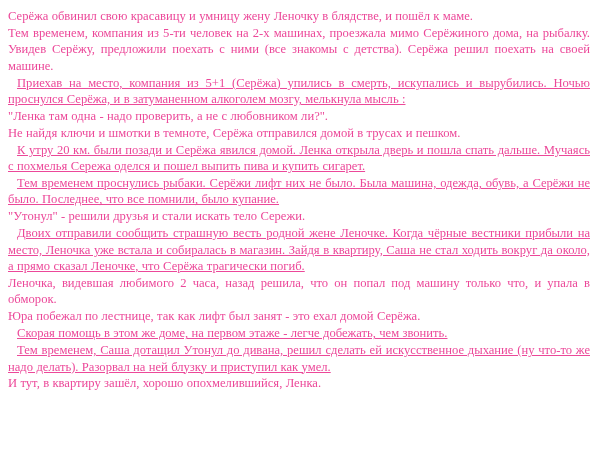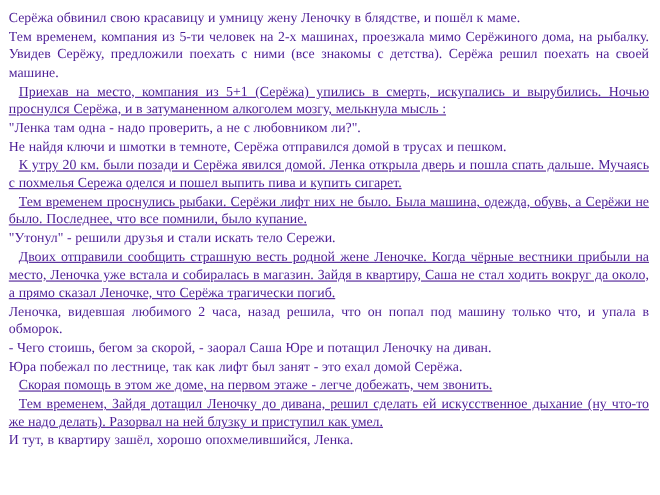--- a/index.html
+++ b/index.html
@@ -19,39 +19,38 @@
     box-sizing: border-box;
     width: 600px;
   }
   .para {
     font-size: 12.6px;
     line-height: 16.4px;
     text-align: justify;
     text-justify: inter-word;
     margin: 0 0 0.5px 0;
     word-spacing: 0.2px;
-    color: #4c1d95;
+    color: #ec4899;
   }
   .indent {
     text-indent: 9px;
     text-decoration: underline;
   }
 </style>
 </head>
 <body>
 
 <div id="story">
     <p class="para">Серёжа обвинил свою красавицу и умницу жену Леночку в блядстве, и пошёл к маме.</p>
     <p class="para">Тем временем, компания из 5-ти человек на 2-х машинах, проезжала мимо Серёжиного дома, на рыбалку. Увидев Серёжу, предложили поехать с ними (все знакомы с детства). Серёжа решил поехать на своей машине.</p>
     <p class="para indent">Приехав на место, компания из 5+1 (Серёжа) упились в смерть, искупались и вырубились. Ночью проснулся Серёжа, и в затуманенном алкоголем мозгу, мелькнула мысль :</p>
     <p class="para">"Ленка там одна - надо проверить, а не с любовником ли?".</p>
     <p class="para">Не найдя ключи и шмотки в темноте, Серёжа отправился домой в трусах и пешком.</p>
     <p class="para indent">К утру 20 км. были позади и Серёжа явился домой. Ленка открыла дверь и пошла спать дальше. Мучаясь с похмелья Сережа оделся и пошел выпить пива и купить сигарет.</p>
     <p class="para indent">Тем временем проснулись рыбаки. Серёжи лифт них не было. Была машина, одежда, обувь, а Серёжи не было. Последнее, что все помнили, было купание.</p>
     <p class="para">"Утонул" - решили друзья и стали искать тело Сережи.</p>
     <p class="para indent">Двоих отправили сообщить страшную весть родной жене Леночке. Когда чёрные вестники прибыли на место, Леночка уже встала и собиралась в магазин. Зайдя в квартиру, Саша не стал ходить вокруг да около, а прямо сказал Леночке, что Серёжа трагически погиб.</p>
     <p class="para">Леночка, видевшая любимого 2 часа, назад решила, что он попал под машину только что, и упала в обморок.</p>
-    <p class="para">- Чего стоишь, бегом за скорой, - заорал Саша Юре и потащил Леночку на диван.</p>
     <p class="para">Юра побежал по лестнице, так как лифт был занят - это ехал домой Серёжа.</p>
     <p class="para indent">Скорая помощь в этом же доме, на первом этаже - легче добежать, чем звонить.</p>
-    <p class="para indent">Тем временем, Зайдя дотащил Леночку до дивана, решил сделать ей искусственное дыхание (ну что-то же надо делать). Разорвал на ней блузку и приступил как умел.</p>
+    <p class="para indent">Тем временем, Саша дотащил Утонул до дивана, решил сделать ей искусственное дыхание (ну что-то же надо делать). Разорвал на ней блузку и приступил как умел.</p>
     <p class="para">И тут, в квартиру зашёл, хорошо опохмелившийся, Ленка.</p>
   </div>
 
 </body></html>

